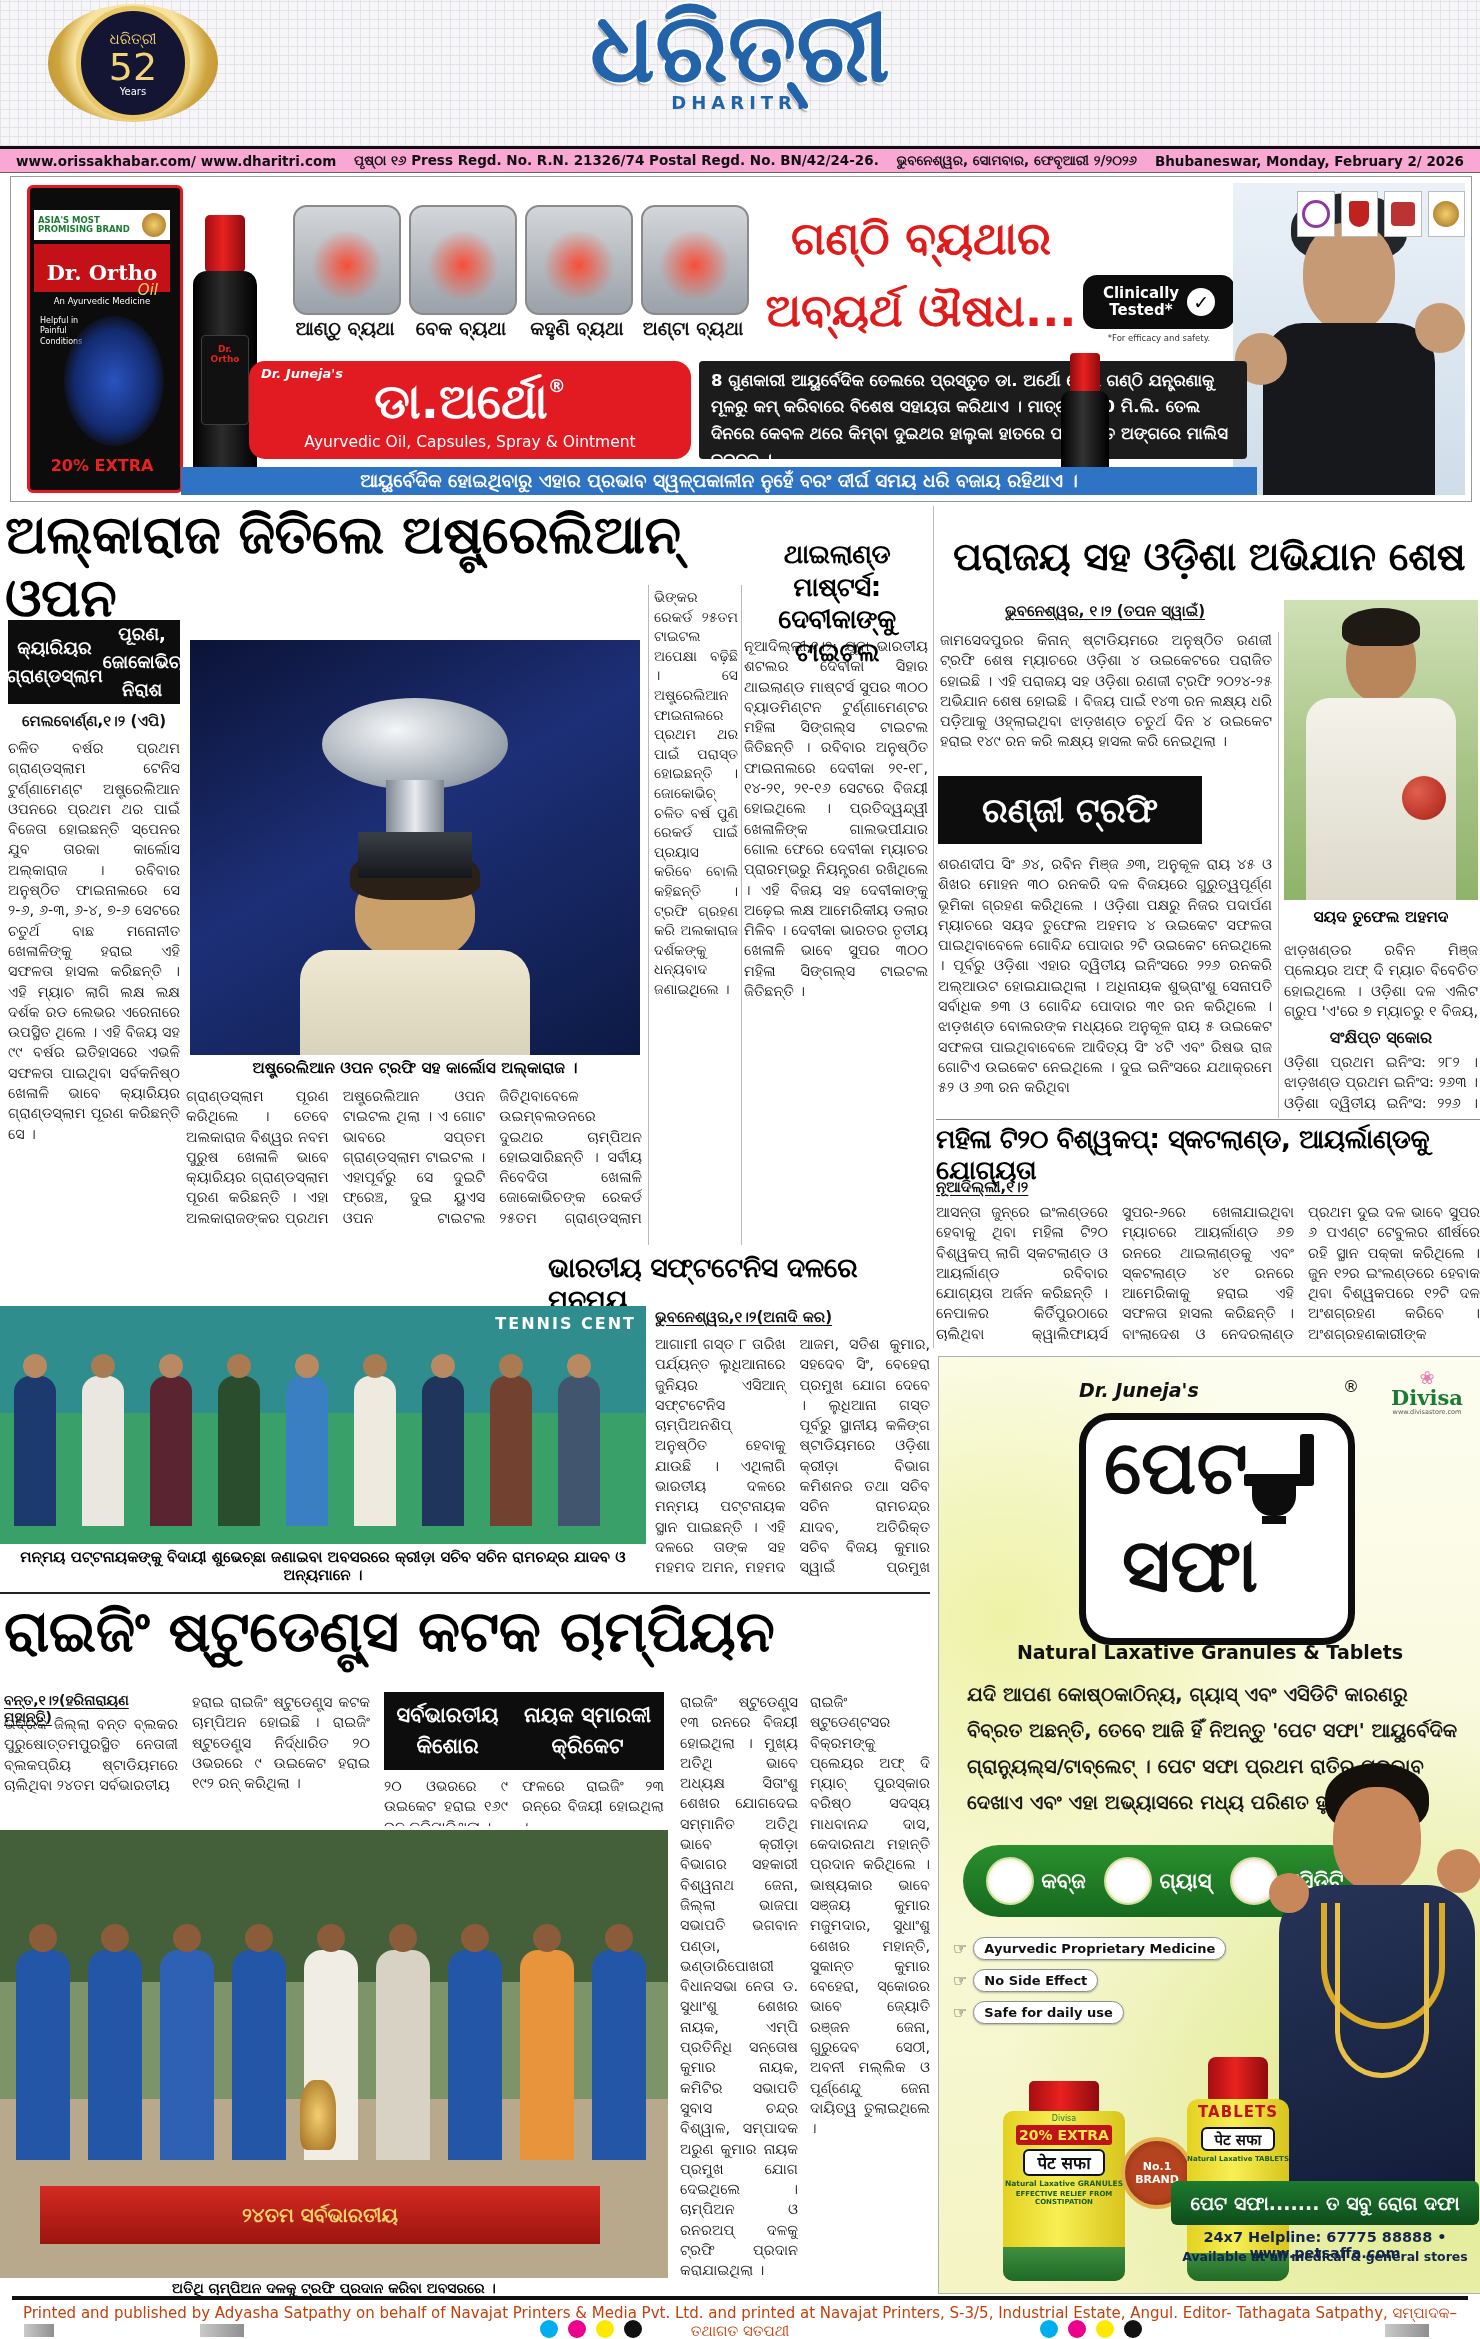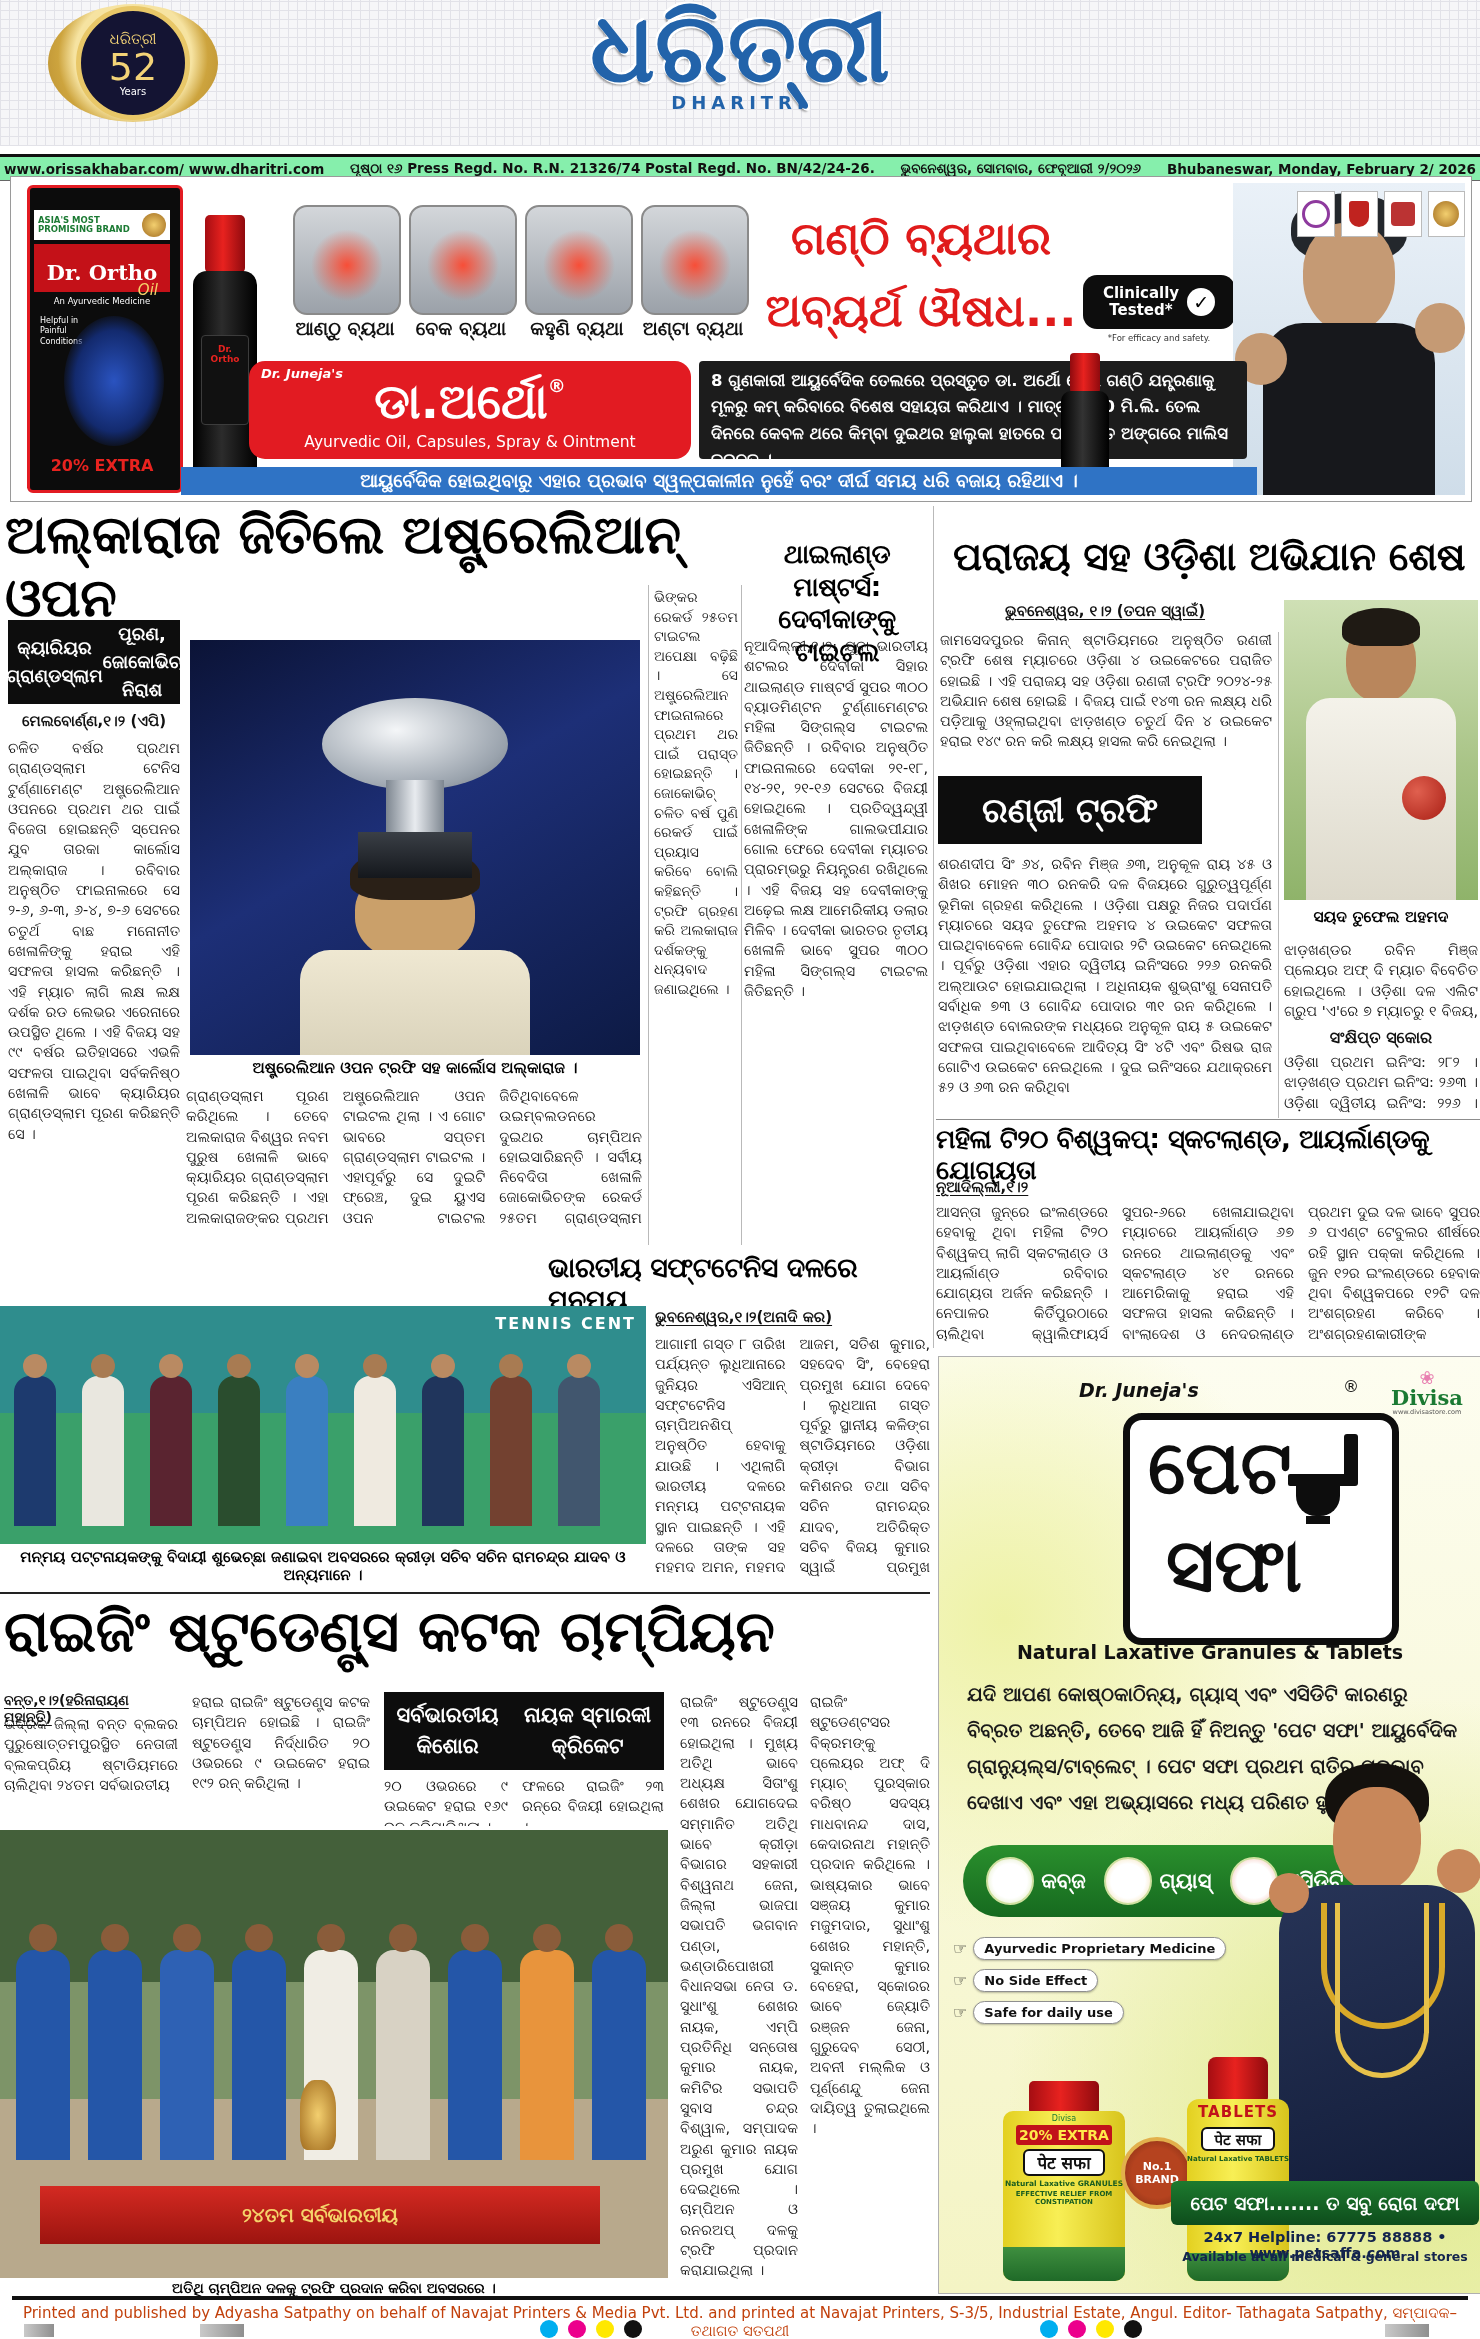--- a/index.html
+++ b/index.html
@@ -24,22 +24,22 @@
       repeating-linear-gradient(0deg,#e2e2e8 0 1px,transparent 1px 9px),#f6f6f8;}
   #badge{left:48px;top:4px;width:170px;height:118px;border-radius:50%;
     background:radial-gradient(circle at 50% 45%,#f6e3a1 0 55%,#cda43e 70%,#b3882e 100%);
     display:flex;align-items:center;justify-content:center;}
   #badge-inner{width:104px;height:104px;border-radius:50%;background:#141433;border:5px solid #e8c768;
     display:flex;flex-direction:column;align-items:center;justify-content:center;color:#f3d377;}
   #paper-title{font-size:96px;font-weight:bold;color:#2263aa;line-height:1.0;
     text-shadow:2px 2px 0 #fff,-2px -2px 0 #fff,0 3px 2px rgba(0,0,0,.35);}
   #paper-sub{font-size:18px;font-weight:bold;color:#2263aa;letter-spacing:5px;margin-top:-4px;}
   #dateline{left:0;top:146px;width:1480px;height:27px;border-top:3px solid #101010;border-bottom:1px solid #666;
-    background:#86efac;display:flex;align-items:center;justify-content:space-between;
-    padding:0 4px;box-sizing:border-box;font-weight:bold;font-size:13.5px;margin-top:8px;}
+    background:#f9a8d4;display:flex;align-items:center;justify-content:space-between;
+    padding:0 16px;box-sizing:border-box;font-weight:bold;font-size:13.5px;}
   
   #ortho{left:10px;top:176px;width:1460px;height:324px;border:1px solid #9a9a9a;background:#fff;}
   .paincard{top:28px;width:104px;height:106px;border:2px solid #8a8a8a;border-radius:14px;
     background:radial-gradient(circle at 50% 55%,rgba(255,66,40,.9),rgba(255,66,40,0) 46%),
                linear-gradient(180deg,#d3d6da,#9ba1a9);}
   .painlabel{top:140px;width:104px;text-align:center;font-weight:bold;font-size:19px;}
   .check-pill{display:flex;align-items:center;gap:6px;margin-bottom:9px;}
   .check-pill .pill{background:#fff;border:1px solid #8f8f8f;border-radius:16px;padding:3px 10px;
     font-weight:bold;font-size:13px;white-space:nowrap;box-shadow:0 1px 2px rgba(0,0,0,.25);}
   .dotc{width:18px;height:18px;border-radius:50%;display:inline-block;margin-right:10px;}
@@ -320,21 +320,21 @@
 
     <div class="abs" style="left:140px;top:22px;font-style:italic;font-weight:bold;font-size:19px;">Dr. Juneja's</div>
     <div class="abs" style="left:404px;top:20px;font-size:16px;">®</div>
 
     <div class="abs" style="left:438px;top:12px;width:100px;text-align:center;">
       <div style="color:#e87fb0;font-size:18px;line-height:1;">❀</div>
       <div style="font-family:'DejaVu Serif','Liberation Serif',serif;color:#1b7a33;font-weight:bold;font-size:21px;line-height:1;">Divisa</div>
       <div style="font-size:6.5px;color:#555;">www.divisastore.com</div>
     </div>
 
-    <div class="abs" style="left:140px;top:56px;width:262px;height:218px;background:#fff;border:7px solid #0d0d0d;border-radius:19px;overflow:hidden;margin-left:44px;">
+    <div class="abs" style="left:140px;top:56px;width:262px;height:218px;background:#fff;border:7px solid #0d0d0d;border-radius:32px;overflow:hidden;">
       <div class="abs" style="left:18px;top:10px;font-weight:bold;font-size:74px;line-height:1;color:#0d0d0d;">ପେଟ</div>
       <div class="abs" style="left:158px;top:14px;width:76px;height:92px;">
         <span style="position:absolute;right:6px;top:0;width:14px;height:52px;background:#0d0d0d;border-radius:3px;display:block;"></span>
         <span style="position:absolute;left:0;top:40px;width:62px;height:12px;background:#0d0d0d;border-radius:2px;display:block;"></span>
         <span style="position:absolute;left:8px;top:52px;width:44px;height:30px;background:#0d0d0d;border-radius:0 0 20px 20px;display:block;"></span>
         <span style="position:absolute;left:18px;top:82px;width:24px;height:8px;background:#0d0d0d;display:block;"></span>
       </div>
       <div class="abs" style="left:36px;top:108px;font-weight:bold;font-size:74px;line-height:1;color:#0d0d0d;">ସଫା</div>
     </div>
 

